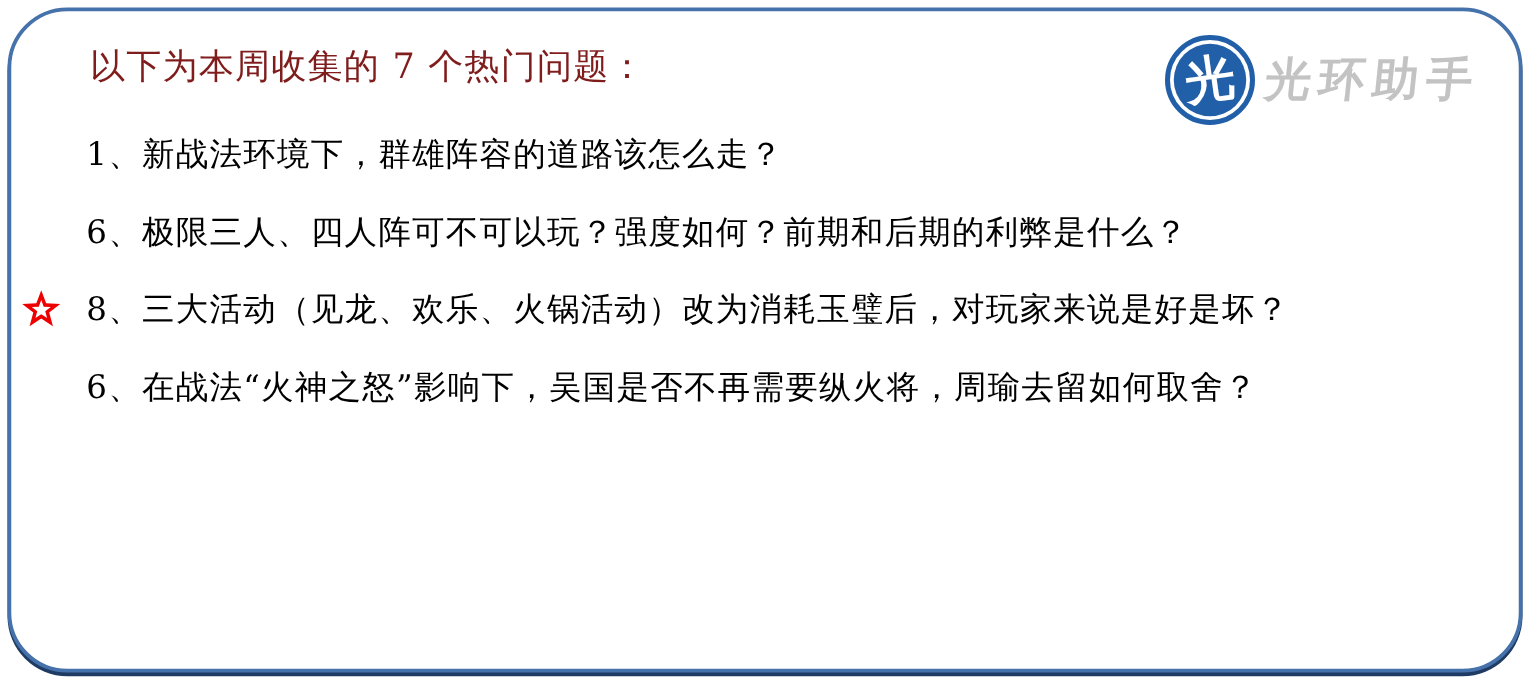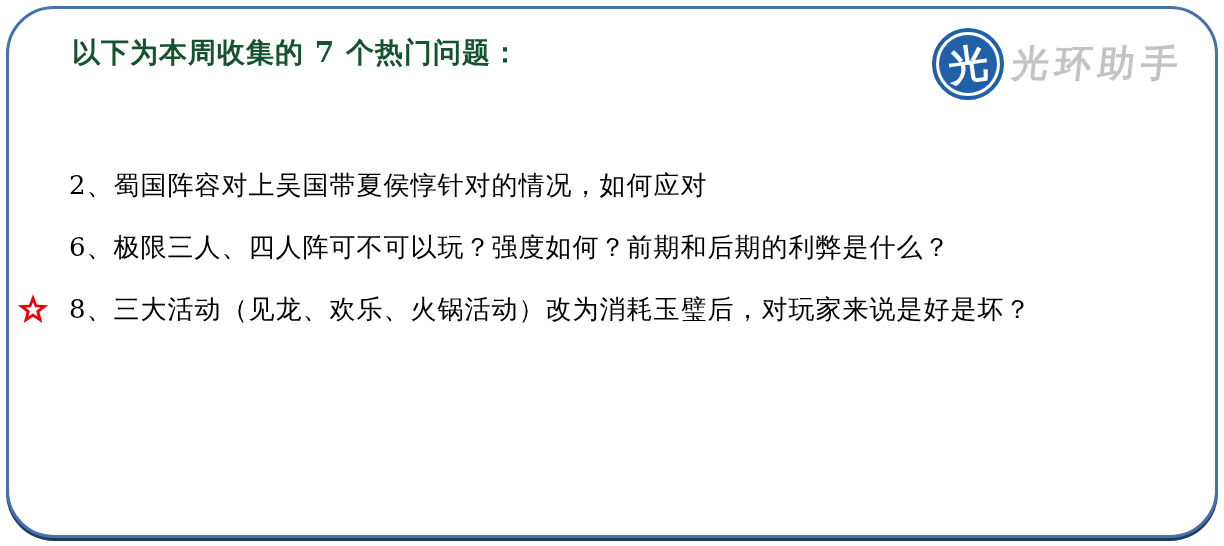--- a/index.html
+++ b/index.html
@@ -24,22 +24,22 @@
     border: 3px solid #4672ac;
     border-radius: 48px;
     box-shadow: 0 3px 0 #1f3b63;
     background: #ffffff;
   }
   .slide-title {
     position: absolute;
     left: 72px;
     top: 34px;
     font-size: 28px;
-    font-weight: bold;
-    color: #14532d;
+    font-weight: normal;
+    color: #7f1d1d;
     letter-spacing: 1px;
     white-space: nowrap;
   }
   .logo {
     position: absolute;
     top: 28px;
     right: 40px;
     display: flex;
     align-items: center;
     gap: 8px;
@@ -128,29 +128,21 @@
   </div>
 
   <ul class="question-list">
       <li class="question-row">
     <span class="star-cell">
       <svg width="34" height="34" viewBox="0 0 32 32" aria-hidden="true" style="visibility: hidden;">
         <polygon fill="#ee0000" points="16,2 19.7,11.9 30.3,12.4 22,18.9 24.8,29.1 16,23.3 7.2,29.1 10,18.9 1.7,12.4 12.3,11.9"></polygon>
         <polygon fill="#ffffff" points="16,9.5 17.85,14.45 23.15,14.7 19,17.95 20.4,23.05 16,20.15 11.6,23.05 13,17.95 8.85,14.7 14.15,14.45"></polygon>
       </svg>
     </span>
-  </li>
-      <li class="question-row">
-    <span class="star-cell">
-      <svg width="34" height="34" viewBox="0 0 32 32" aria-hidden="true" style="visibility: hidden;">
-        <polygon fill="#ee0000" points="16,2 19.7,11.9 30.3,12.4 22,18.9 24.8,29.1 16,23.3 7.2,29.1 10,18.9 1.7,12.4 12.3,11.9"></polygon>
-        <polygon fill="#ffffff" points="16,9.5 17.85,14.45 23.15,14.7 19,17.95 20.4,23.05 16,20.15 11.6,23.05 13,17.95 8.85,14.7 14.15,14.45"></polygon>
-      </svg>
-    </span>
-    <span class="question-text">2、蜀国阵容对上吴国带夏侯惇针对的情况，如何应对</span>
+    <span class="question-text">1、新战法环境下，群雄阵容的道路该怎么走？</span>
   </li>
       <li class="question-row">
     <span class="star-cell">
       <svg width="34" height="34" viewBox="0 0 32 32" aria-hidden="true" style="visibility: hidden;">
         <polygon fill="#ee0000" points="16,2 19.7,11.9 30.3,12.4 22,18.9 24.8,29.1 16,23.3 7.2,29.1 10,18.9 1.7,12.4 12.3,11.9"></polygon>
         <polygon fill="#ffffff" points="16,9.5 17.85,14.45 23.15,14.7 19,17.95 20.4,23.05 16,20.15 11.6,23.05 13,17.95 8.85,14.7 14.15,14.45"></polygon>
       </svg>
     </span>
     <span class="question-text">6、极限三人、四人阵可不可以玩？强度如何？前期和后期的利弊是什么？</span>
   </li>
@@ -163,15 +155,24 @@
     </span>
     <span class="question-text">8、三大活动（见龙、欢乐、火锅活动）改为消耗玉璧后，对玩家来说是好是坏？</span>
   </li>
       <li class="question-row">
     <span class="star-cell">
       <svg width="34" height="34" viewBox="0 0 32 32" aria-hidden="true" style="visibility: hidden;">
         <polygon fill="#ee0000" points="16,2 19.7,11.9 30.3,12.4 22,18.9 24.8,29.1 16,23.3 7.2,29.1 10,18.9 1.7,12.4 12.3,11.9"></polygon>
         <polygon fill="#ffffff" points="16,9.5 17.85,14.45 23.15,14.7 19,17.95 20.4,23.05 16,20.15 11.6,23.05 13,17.95 8.85,14.7 14.15,14.45"></polygon>
       </svg>
     </span>
+    <span class="question-text">6、在战法“火神之怒”影响下，吴国是否不再需要纵火将，周瑜去留如何取舍？</span>
+  </li>
+      <li class="question-row">
+    <span class="star-cell">
+      <svg width="34" height="34" viewBox="0 0 32 32" aria-hidden="true" style="visibility: hidden;">
+        <polygon fill="#ee0000" points="16,2 19.7,11.9 30.3,12.4 22,18.9 24.8,29.1 16,23.3 7.2,29.1 10,18.9 1.7,12.4 12.3,11.9"></polygon>
+        <polygon fill="#ffffff" points="16,9.5 17.85,14.45 23.15,14.7 19,17.95 20.4,23.05 16,20.15 11.6,23.05 13,17.95 8.85,14.7 14.15,14.45"></polygon>
+      </svg>
+    </span>
   </li>
     </ul>
 </div>
 
 </body></html>

